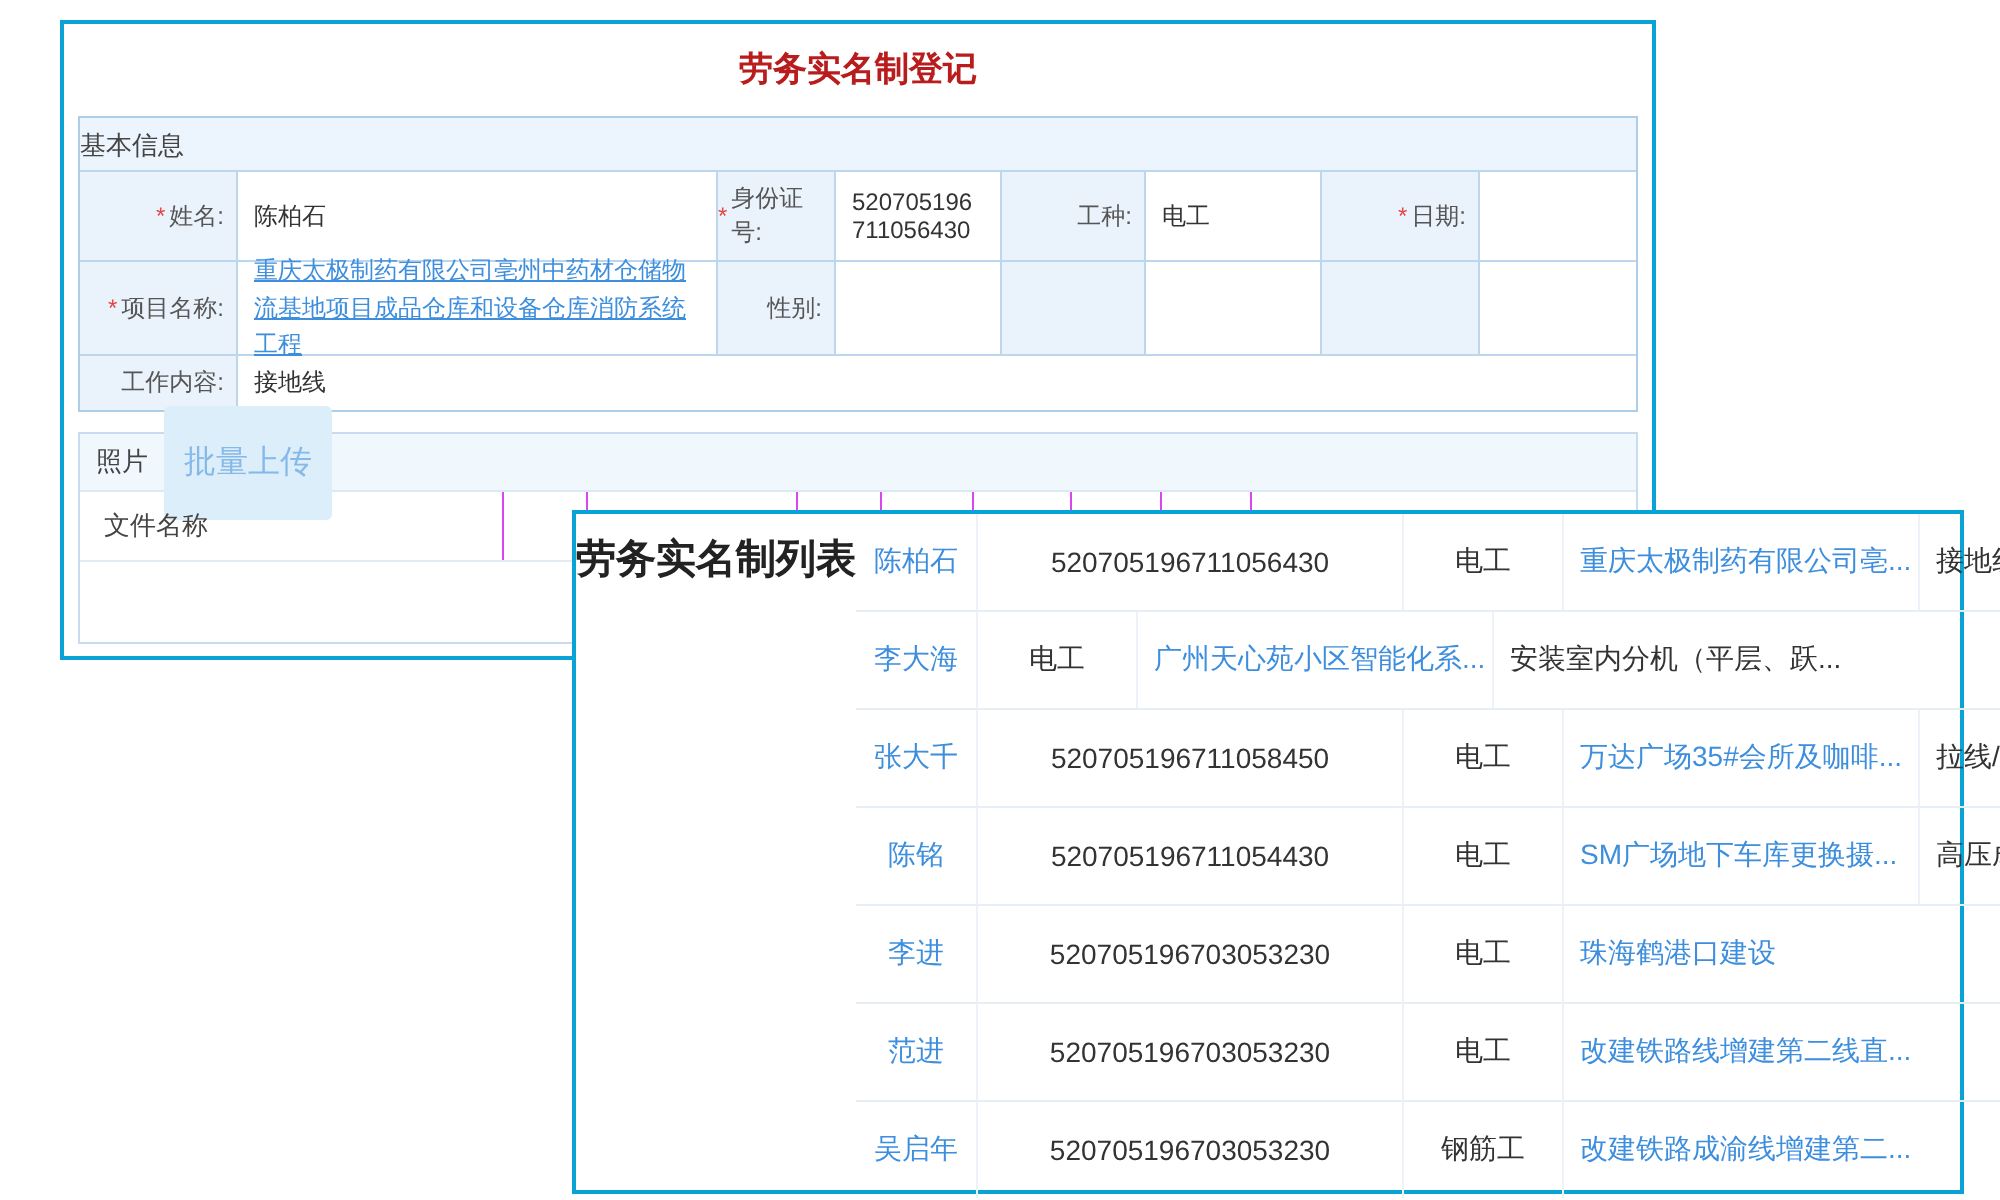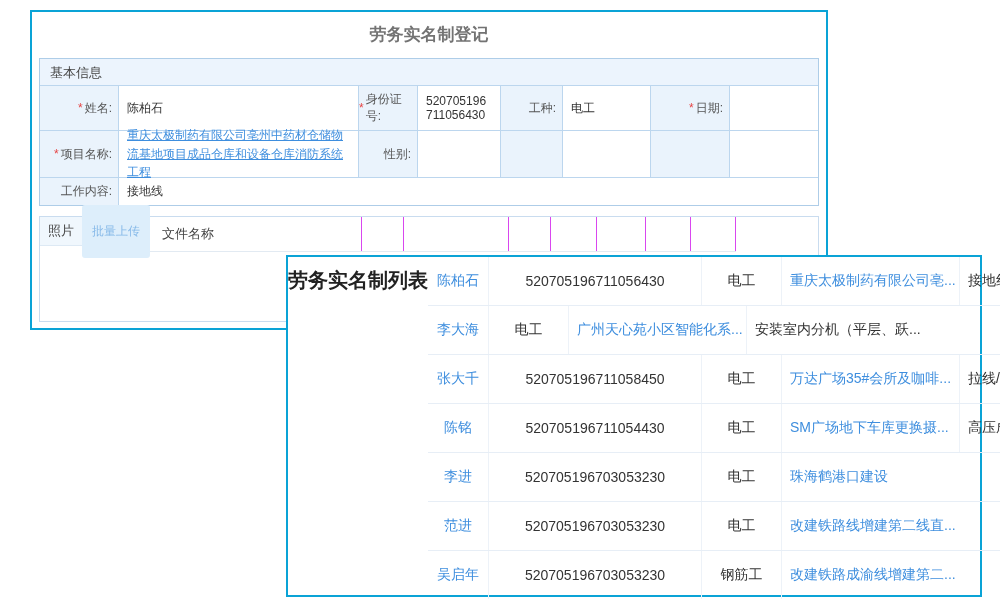--- a/index.html
+++ b/index.html
@@ -19,52 +19,52 @@
   *{box-sizing:border-box;margin:0;padding:0;}
   html,body{width:1000px;height:600px;background:#fff;
     font-family:"Liberation Sans","DejaVu Sans",sans-serif;color:#333;}
   .canvas{position:relative;width:1000px;height:600px;overflow:hidden;background:#fff;}
 
   
   .panel{position:absolute;background:#fff;border:2px solid var(--panel-border);}
   .form-panel{left:30px;top:10px;width:798px;height:320px;z-index:1;}
   .list-panel{left:286px;top:255px;width:696px;height:342px;z-index:5;display:flex;flex-direction:row;}
 
-  .form-panel h1{height:46px;line-height:46px;text-align:center;font-size:17px;font-weight:bold;color:#737373;}
+  .form-panel h1{height:46px;line-height:46px;text-align:center;font-size:17px;font-weight:bold;color:#b91c1c;}
   .list-panel h1{height:44px;line-height:46px;text-align:center;font-size:20px;font-weight:bold;color:#222;flex:none;}
 
   
   .box{margin:0 7px;border:1px solid #aecde8;background:#fff;}
-  .box-header{height:27px;line-height:27px;padding-left:10px;font-size:13px;color:#444;
+  .box-header{height:27px;line-height:27px;font-size:13px;color:#444;
     background:var(--section-header-bg);border-bottom:1px solid var(--grid-border);}
   .frow{display:flex;border-bottom:1px solid var(--grid-border);}
   .frow:last-child{border-bottom:none;}
   .cell{display:flex;align-items:center;border-right:1px solid var(--grid-border);
     font-size:12px;min-width:0;}
   .cell:last-child{border-right:none;}
   .lbl{background:var(--form-label-bg);justify-content:flex-end;padding-right:6px;color:#555;}
   .val{background:#fff;padding:2px 8px;word-break:break-all;}
   .req{color:var(--required);margin-right:2px;font-size:12px;}
   .r1{height:45px;}
   .r2{height:47px;}
   .r3{height:27px;}
   .c79{width:79px;flex:none;}
   .c240{width:240px;flex:none;}
   .c59{width:59px;flex:none;}
   .c83{width:83px;flex:none;}
-  .c72{width:62px;flex:none;}
+  .c72{width:72px;flex:none;}
   .c88{width:88px;flex:none;}
   .cfx{flex:1;}
   .proj-link{color:var(--link);text-decoration:underline;line-height:1.55;cursor:pointer;}
 
   
-  .photo-box{margin-top:10px;height:106px;display:flex;flex-direction:row;border:1px solid #c9dcef;}
+  .photo-box{margin-top:10px;height:106px;display:flex;flex-direction:column;border:1px solid #c9dcef;}
   .photo-header{height:29px;display:flex;align-items:center;padding-left:8px;font-size:13px;color:#444;
     background:#f0f7fd;border-bottom:1px solid #dde9f4;}
-  .upload-btn{margin-left:8px;padding:18px 10px;font-size:12px;border:none;border-radius:3px;
+  .upload-btn{margin-left:8px;padding:18px 10px;font-size:16px;border:none;border-radius:3px;
     background:var(--upload-btn-bg);color:var(--upload-btn-text);cursor:pointer;}
   .file-header{height:35px;display:flex;border-bottom:1px solid #e2eaf2;}
   .fcol{border-right:1px solid #d946ef;height:100%;flex:none;}
   .fcol:last-child{border-right:none;}
   .fcol.name{width:212px;display:flex;align-items:center;padding-left:12px;font-size:13px;color:#444;}
   .fc42{width:42px;} .fc105{width:105px;} .fc46{width:46px;} .fc49{width:49px;} .fc45{width:45px;}
   .fcfx{flex:1;}
   .file-body{flex:1;background:#fff;}
 
   

